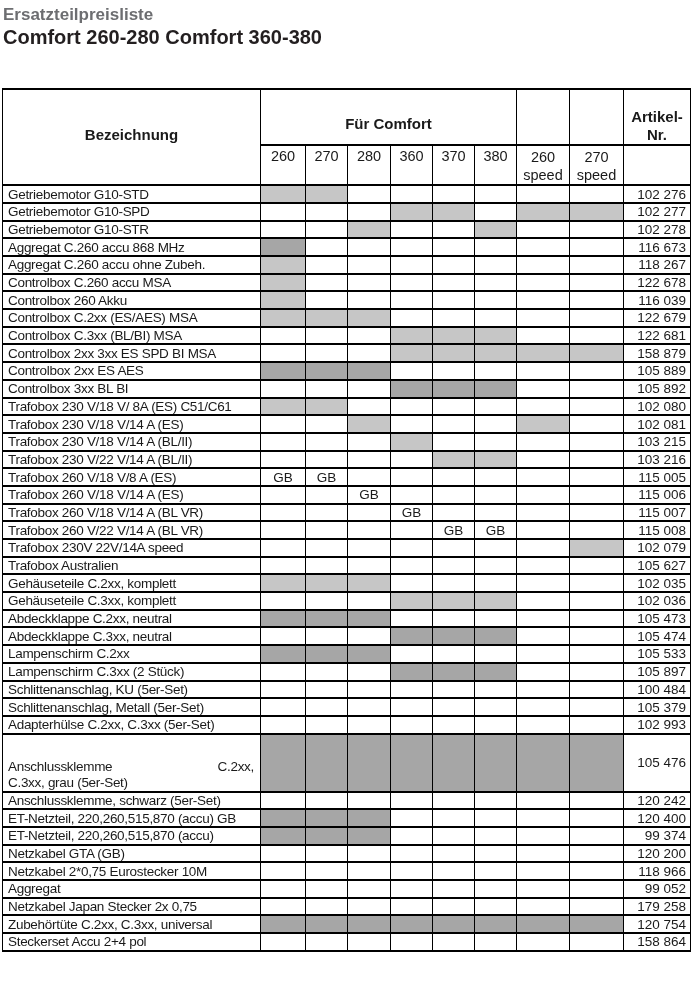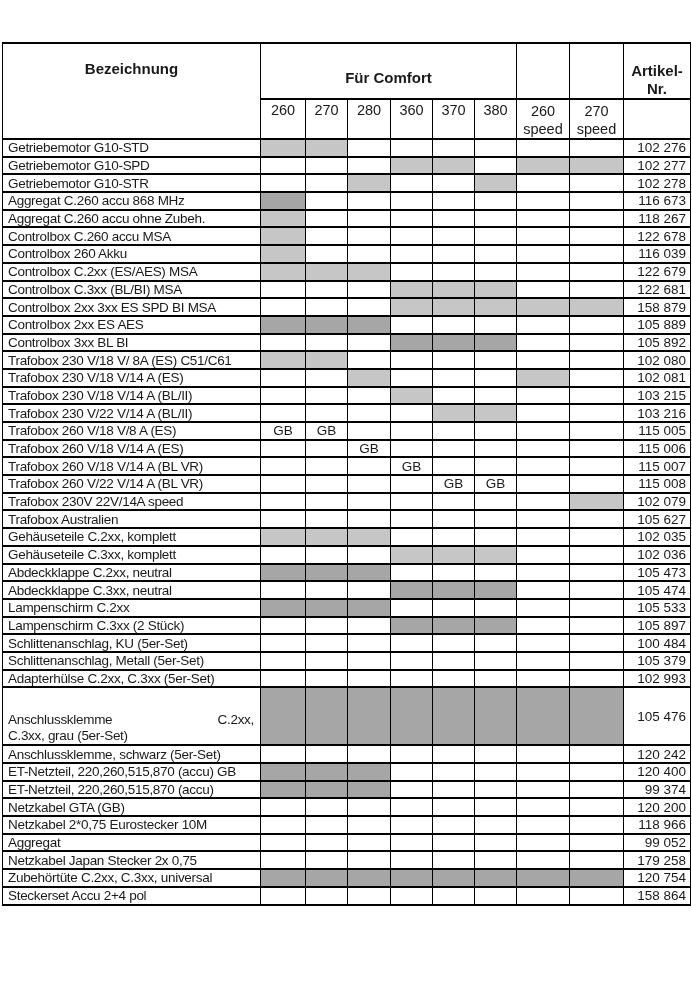--- a/index.html
+++ b/index.html
@@ -17,21 +17,21 @@
     width:688px;margin:38px 0 0 2px;
   }
   .price-table th,.price-table td{
     border-left:1px solid #000;border-right:1px solid #000;
     border-top:2px solid #000;border-bottom:2px solid #000;
     padding:0;overflow:hidden;white-space:nowrap;
     font-weight:normal;
   }
   
   .price-table thead th{text-align:center;}
-  th.bez{vertical-align:top;padding-top:16px;font-weight:bold;font-size:15px;}
+  th.bez{vertical-align:top;padding-top:36px;font-weight:bold;font-size:15px;}
   th.fuer{vertical-align:bottom;padding-bottom:12px;font-weight:bold;font-size:15px;height:38px;}
   th.artikel-h{vertical-align:top;padding-top:18px;font-weight:bold;font-size:15px;line-height:18px;}
   th.speed-empty{height:38px;}
   th.model-h{vertical-align:top;padding-top:2px;font-size:14.5px;height:36px;}
   th.speed-h{vertical-align:top;padding-top:2px;font-size:14.5px;line-height:18px;}
   th.artikel-sub{height:36px;}
 
   
   .price-table tbody td{height:15.7px;vertical-align:middle;font-size:13.5px;}
   td.name-cell{text-align:left;padding-left:5px;letter-spacing:-0.3px;}
@@ -40,20 +40,22 @@
   td.fill-light{background:var(--fill-light,#c6c6c6);}
   td.fill-dark{background:var(--fill-dark,#a6a6a6);}
   tr.double td{height:37.4px;}
   .justify-line{display:flex;justify-content:space-between;padding-right:6px;line-height:16px;margin-top:24px;}
   .second-line{line-height:16px;}
 </style>
 </head>
 <body>
 
 <div class="titles">
+  <div class="subtitle">Ersatzteilpreisliste</div>
+  <div class="main-title">Comfort 260-280 Comfort 360-380</div>
 </div>
 
 <table class="price-table">
   <colgroup>
     <col style="width:258px">
     <col style="width:45px">
       <col style="width:42px">
       <col style="width:43px">
     <col style="width:42px">
       <col style="width:42px">

